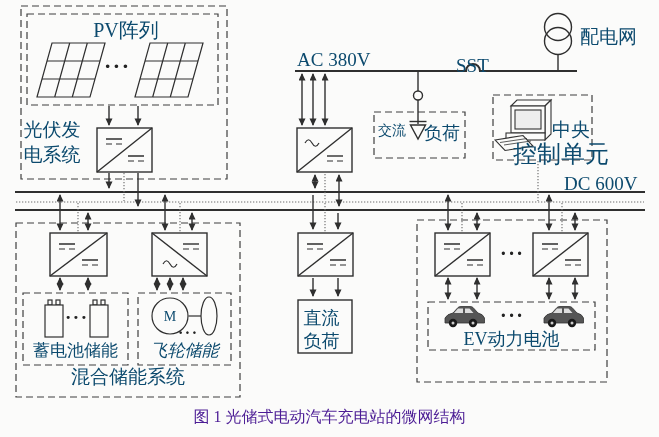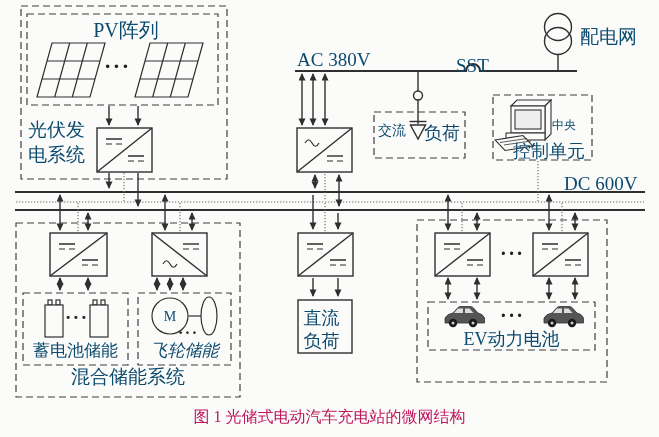--- a/index.html
+++ b/index.html
@@ -182,47 +182,47 @@
     <path d="M78,203 V232"></path>
     <path d="M180,203 V232"></path>
     <path d="M325,203 V232"></path>
     <path d="M462,203 V232"></path>
     <path d="M562,203 V232"></path>
   </g>
 </svg>
 
 <div class="lbl ctr" style="left:66px;top:19px;width:120px;font-size:20px;">PV阵列</div>
 <div class="lbl dots" style="left:104px;top:53px;font-size:22px;">···</div>
-<div class="lbl ctr" style="left:19px;top:117px;width:66px;font-size:19px;line-height:25px;text-align:right;">
+<div class="lbl ctr" style="left:19px;top:117px;width:66px;font-size:19px;line-height:25px;">
       <div>光伏发</div>
       <div>电系统</div>
     </div>
 
 <div class="lbl" style="left:297px;top:49px;font-size:19px;">AC 380V</div>
 <div class="lbl" style="left:456px;top:47px;font-size:19px;margin-top:8px;">SST</div>
 <div class="lbl" style="left:580px;top:26px;font-size:19px;">配电网</div>
 
 <div class="lbl" style="left:378px;top:123px;font-size:14px;">交流</div>
 <div class="lbl" style="left:424px;top:123px;font-size:18px;">负荷</div>
 
-<div class="lbl" style="left:552px;top:119px;font-size:12px;">中央</div>
-<div class="lbl" style="left:513px;top:141px;font-size:18px;">控制单元</div>
+<div class="lbl" style="left:552px;top:119px;font-size:19px;">中央</div>
+<div class="lbl" style="left:513px;top:141px;font-size:24px;">控制单元</div>
 
 <div class="lbl" style="left:564px;top:173px;font-size:19px;">DC 600V</div>
 
 <div class="lbl dots" style="left:65px;top:307px;font-size:19px;">···</div>
 <div class="lbl ctr" style="left:25px;top:341px;width:101px;font-size:17px;">蓄电池储能</div>
 <div class="lbl ctr" style="left:139px;top:341px;width:91px;font-size:17px;font-style:italic;">飞轮储能</div>
 <div class="lbl dots" style="left:178px;top:324px;font-size:16px;">···</div>
 <div class="lbl ctr" style="left:16px;top:366px;width:224px;font-size:19px;">混合储能系统</div>
 <div class="lbl ctr" style="left:162px;top:309px;width:16px;font-size:14px;">M</div>
 
 <div class="lbl ctr" style="left:298px;top:307px;width:47px;font-size:18px;line-height:23px;">
       <div>直流</div>
       <div>负荷</div>
     </div>
 
 <div class="lbl dots" style="left:500px;top:242px;font-size:20px;">···</div>
 <div class="lbl dots" style="left:500px;top:304px;font-size:20px;">···</div>
 <div class="lbl ctr" style="left:428px;top:329px;width:167px;font-size:18px;">EV动力电池</div>
 
-<div class="lbl ctr" style="left:0px;top:408px;width:659px;font-size:16px;color:#be185d;">图 1 光储式电动汽车充电站的微网结构</div>
+<div class="lbl ctr" style="left:0px;top:408px;width:659px;font-size:16px;color:#4c1d95;">图 1 光储式电动汽车充电站的微网结构</div>
 </div>
 
 </body></html>

